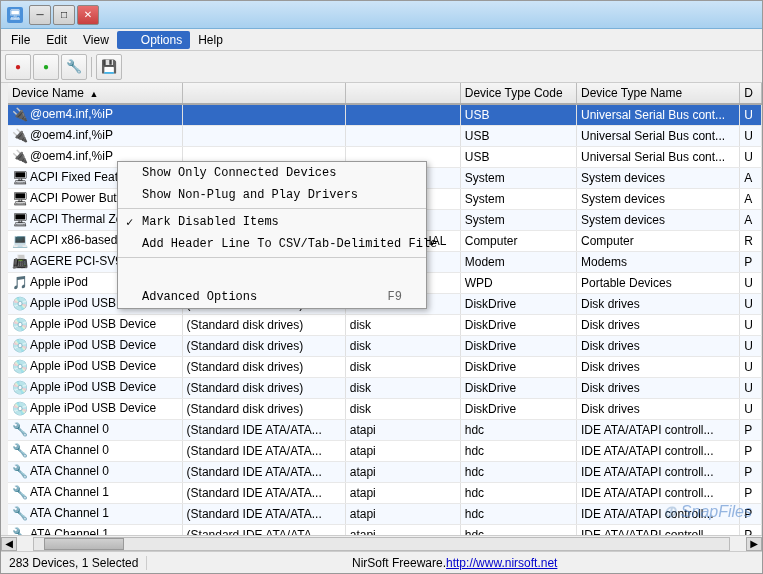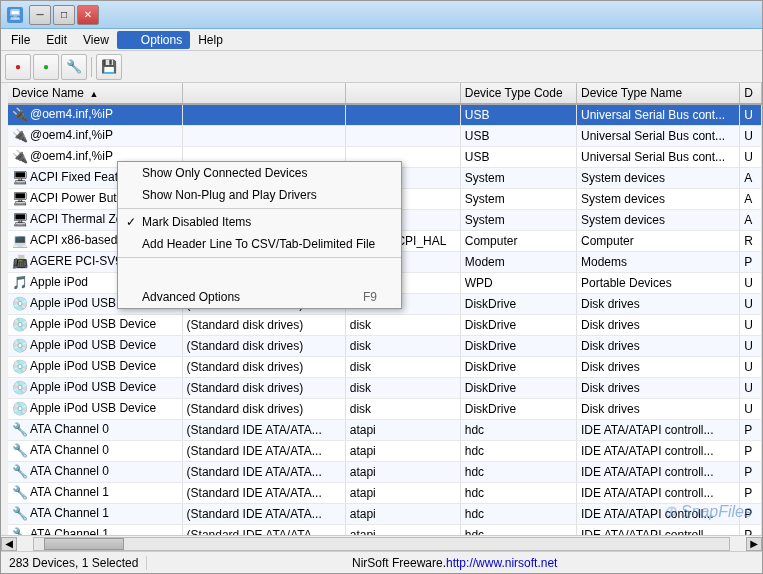--- a/index.html
+++ b/index.html
@@ -122,25 +122,26 @@
       height: 20px;
       background: #bbb;
       margin: 0 2px;
     }
 
     
     .dropdown-overlay {
       position: absolute;
       top: 78px;
       left: 116px;
-      width: 285px;
+      width: 310px;
       background: #f8f8f8;
       border: 1px solid #999;
       box-shadow: 2px 2px 6px rgba(0,0,0,0.3);
       z-index: 100;
+      font-family: Liberation Mono, monospace;
     }
 
     .dropdown-item {
       padding: 4px 24px 4px 24px;
       cursor: pointer;
       font-size: 12px;
       position: relative;
       white-space: nowrap;
     }
 
@@ -272,20 +273,21 @@
     .status-right {
       flex: 1;
       display: flex;
       align-items: center;
       justify-content: center;
       font-size: 12px;
     }
 
     .nirsoft-link {
       color: #0000cc;
+      text-decoration: underline;
       cursor: pointer;
     }
 
     .snapfiles-watermark {
       position: absolute;
       bottom: 30px;
       right: 10px;
       opacity: 0.6;
       font-size: 16px;
       font-style: italic;

